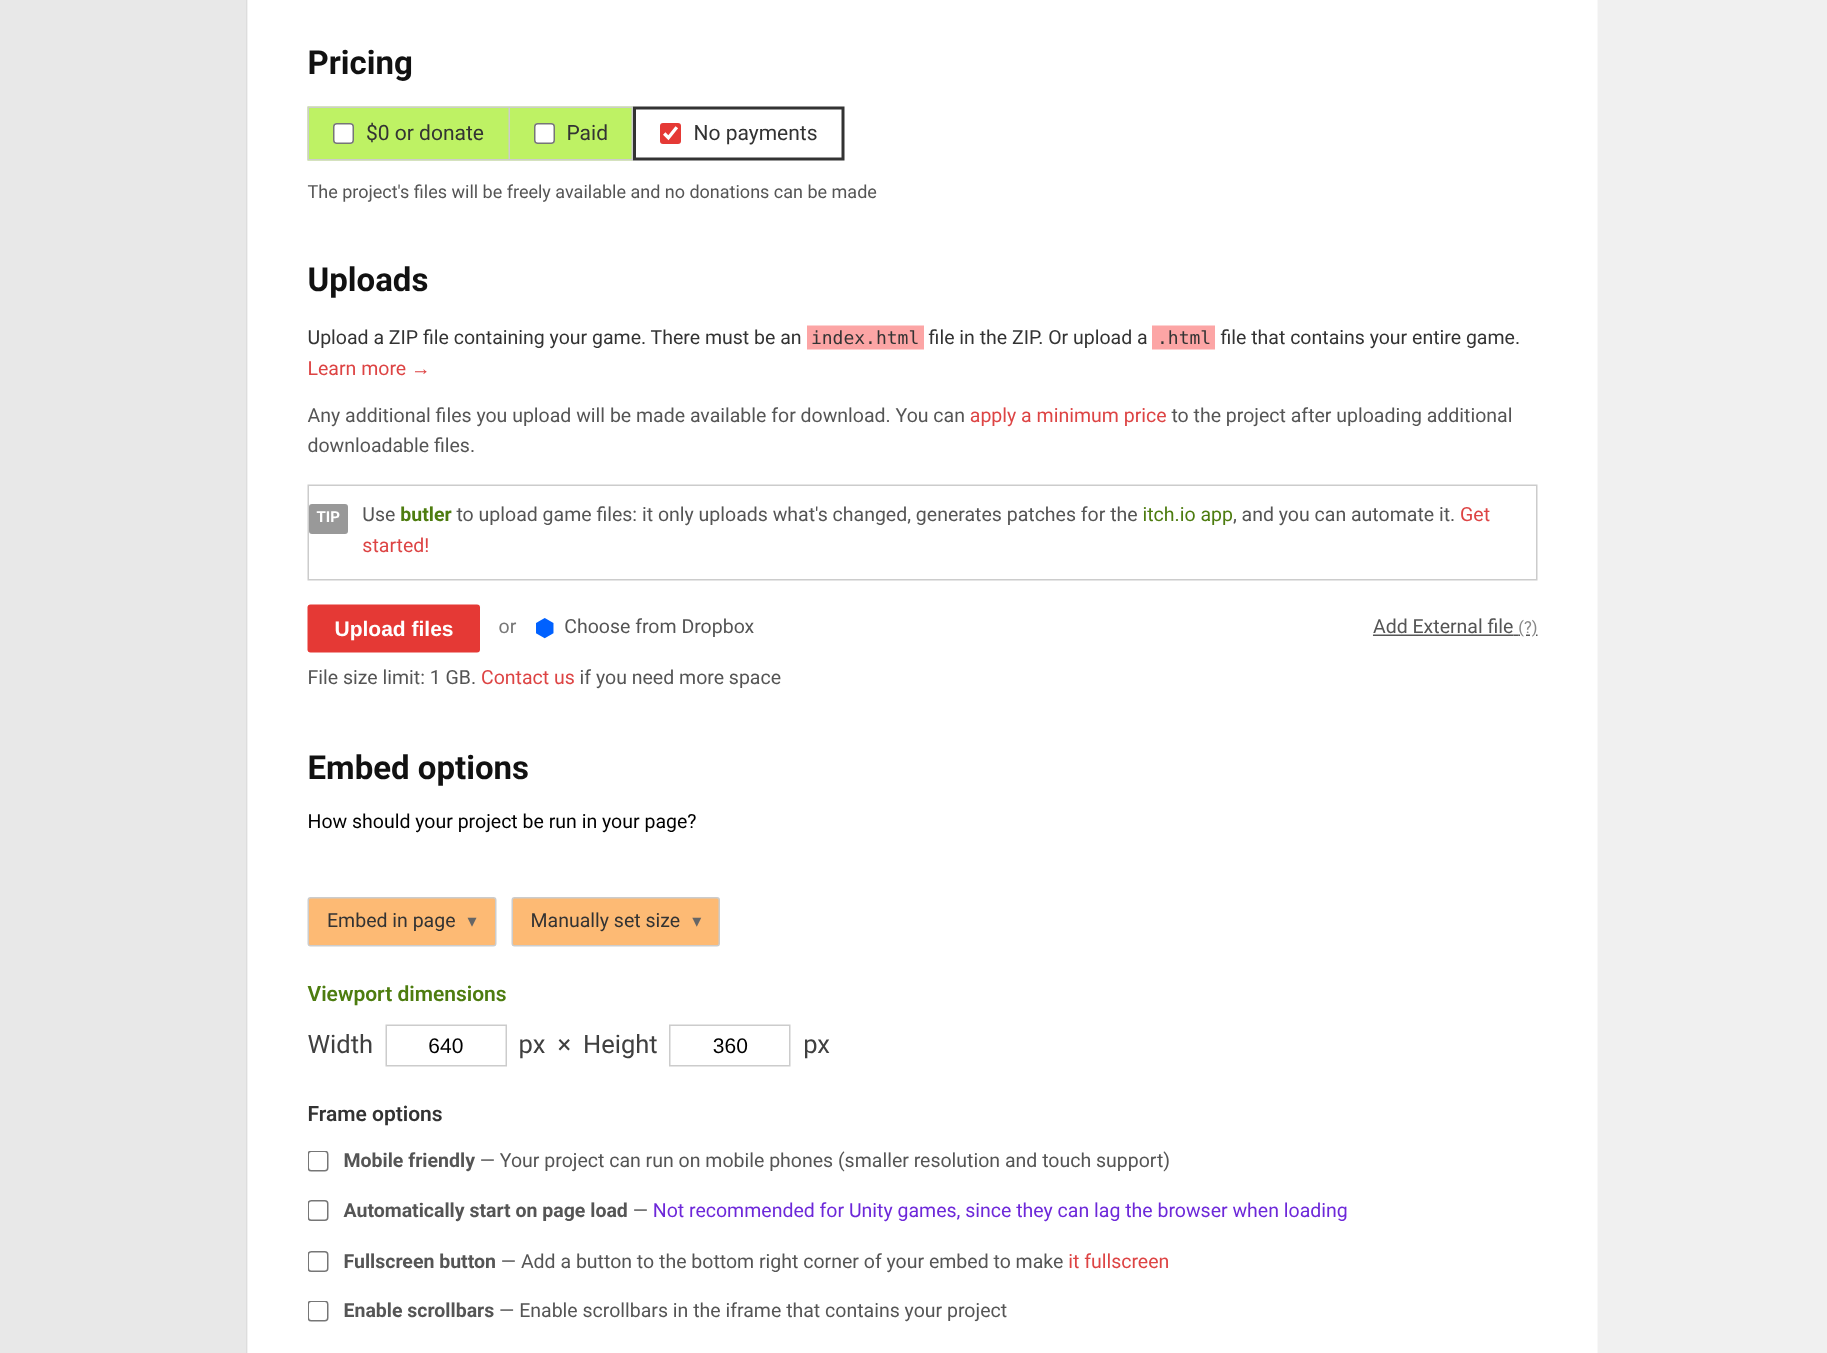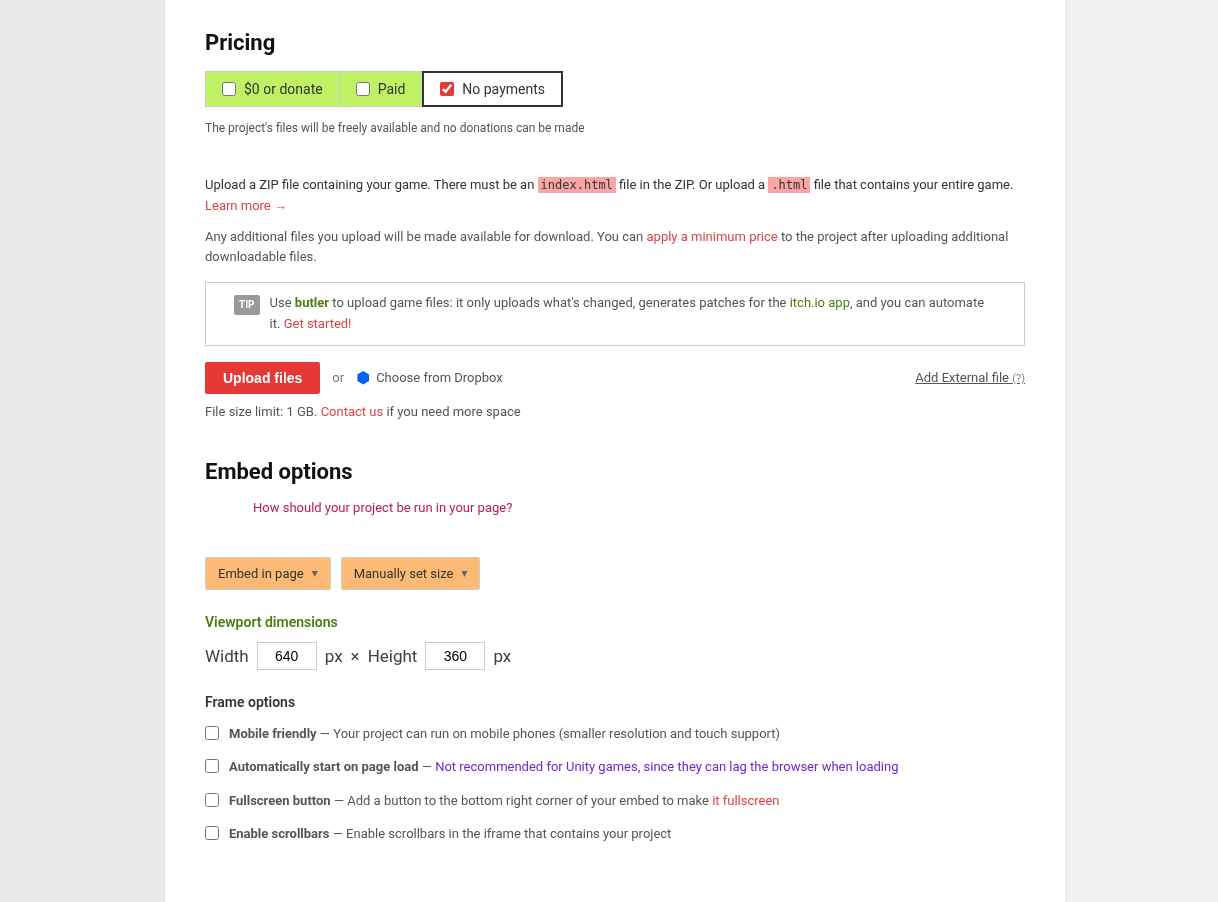--- a/index.html
+++ b/index.html
@@ -99,21 +99,21 @@
       color: #555;
       margin-bottom: 14px;
       line-height: 1.6;
     }
     .uploads-note a {
       color: #d44;
       text-decoration: none;
     }
     .tip-box {
       border: 1px solid #ccc;
-      padding: 10px 28px;
+      padding: 10px 0;
       display: flex;
       gap: 10px;
       margin-bottom: 16px;
       font-size: 13px;
       color: #555;
       line-height: 1.6;
       align-items: flex-start;
     }
     .tip-badge {
       background: #999;
@@ -177,23 +177,22 @@
       color: #d44;
       text-decoration: none;
     }
 
     
     .embed-section {
       margin-bottom: 40px;
     }
     .embed-question {
       font-size: 13px;
-      color: #be185d;
+      color: #000000;
       margin-bottom: 12px;
-      margin-left: 48px;
     }
     .embed-dropdowns {
       display: flex;
       gap: 10px;
       margin-bottom: 24px;
     }
     .dropdown-select {
       display: flex;
       align-items: center;
       gap: 8px;
@@ -220,21 +219,21 @@
     }
     .viewport-inputs {
       display: flex;
       align-items: center;
       gap: 8px;
       margin-bottom: 24px;
       font-size: 13px;
       color: #555;
     }
     .viewport-inputs input {
-      width: 60px;
+      width: 81px;
       padding: 5px 8px;
       border: 1px solid #ccc;
       font-size: 14px;
       text-align: center;
     }
     .viewport-inputs span.dim-label {
       font-size: 17px;
       color: #404040;
     }
 
@@ -291,20 +290,21 @@
         <label class="pricing-option selected" style="border: 2px solid #333;">
           <input type="checkbox" class="pricing-checkbox-red" checked="" style="">
           <span>No payments</span>
         </label>
       </div>
 
       <p class="pricing-description">The project's files will be freely available and no donations can be made</p>
     </section>
 
     <section class="uploads-section">
+      <h2 class="section-title">Uploads</h2>
 
       <p class="uploads-desc">
         <span>Upload a ZIP file containing your game. There must be an </span><code>index.html</code><span> file in the ZIP. Or upload a </span><code>.html</code><span> file that contains your entire game. </span><a href="#"><span>Learn more</span> <span>→</span></a>
       </p>
 
       <p class="uploads-note">
         Any additional files you upload will be made available for download. You can <a href="#">apply a minimum price</a> to the project after uploading additional downloadable files.
       </p>
 
       <div class="tip-box">

